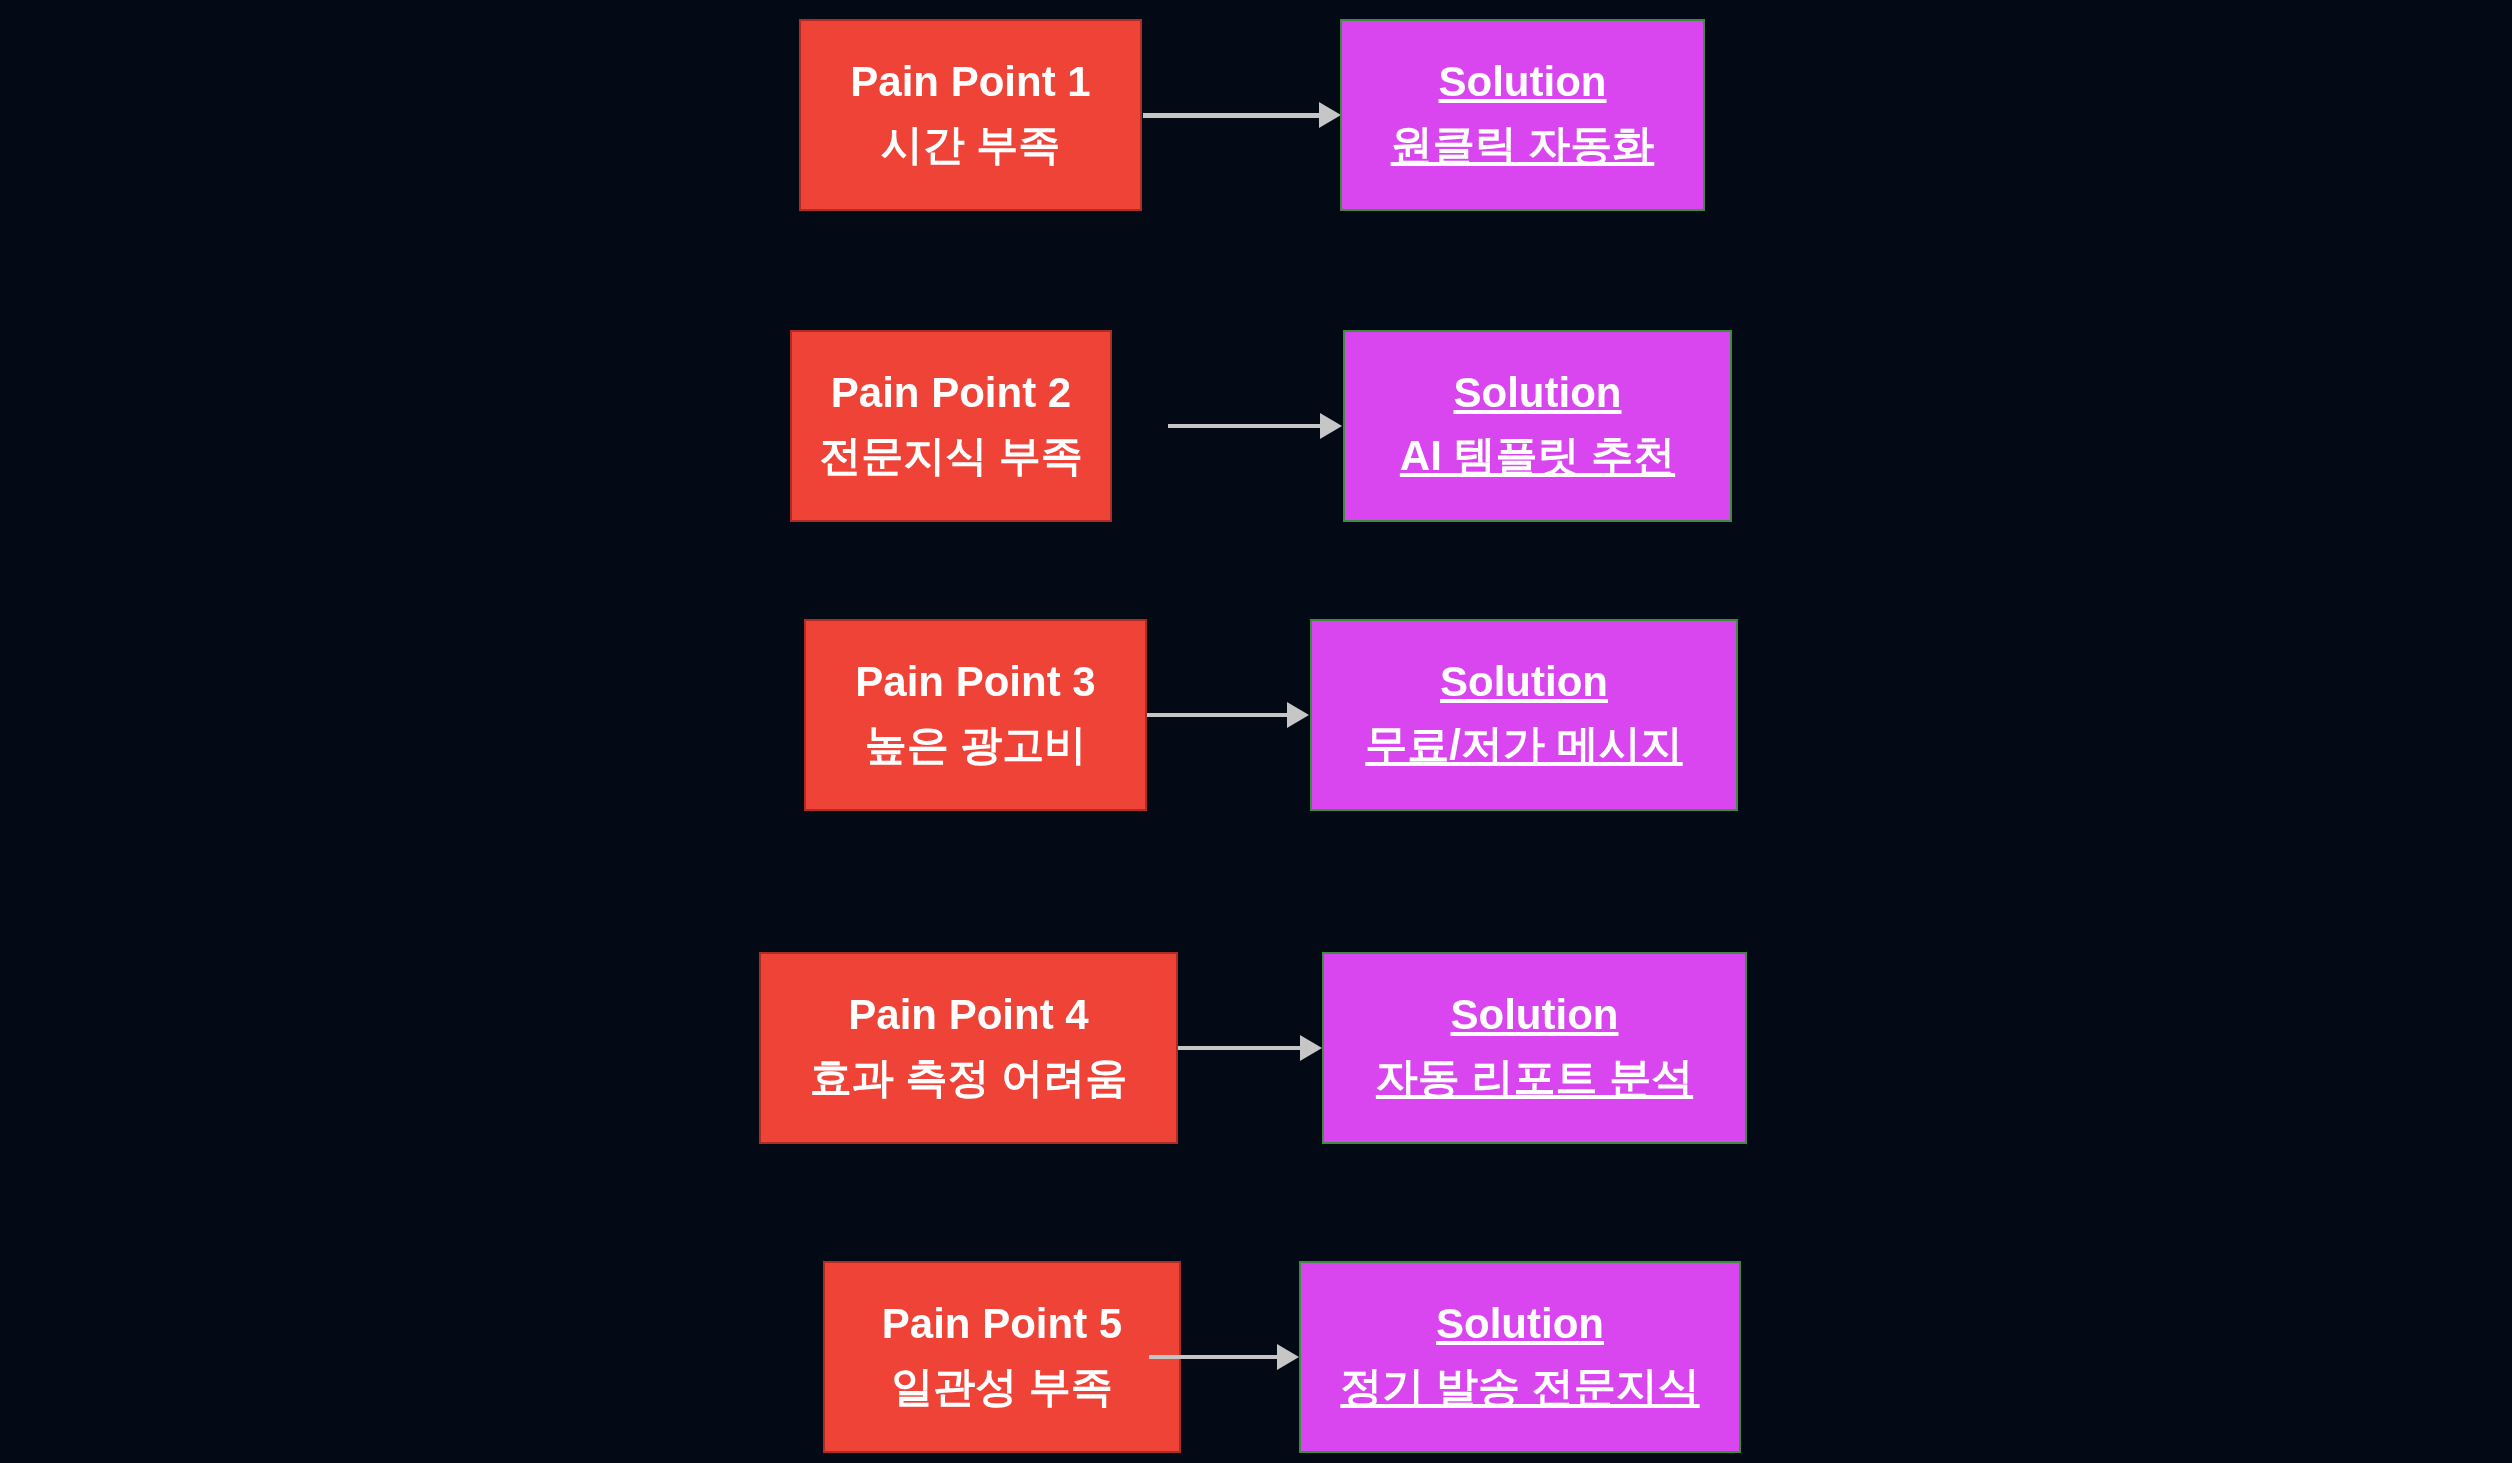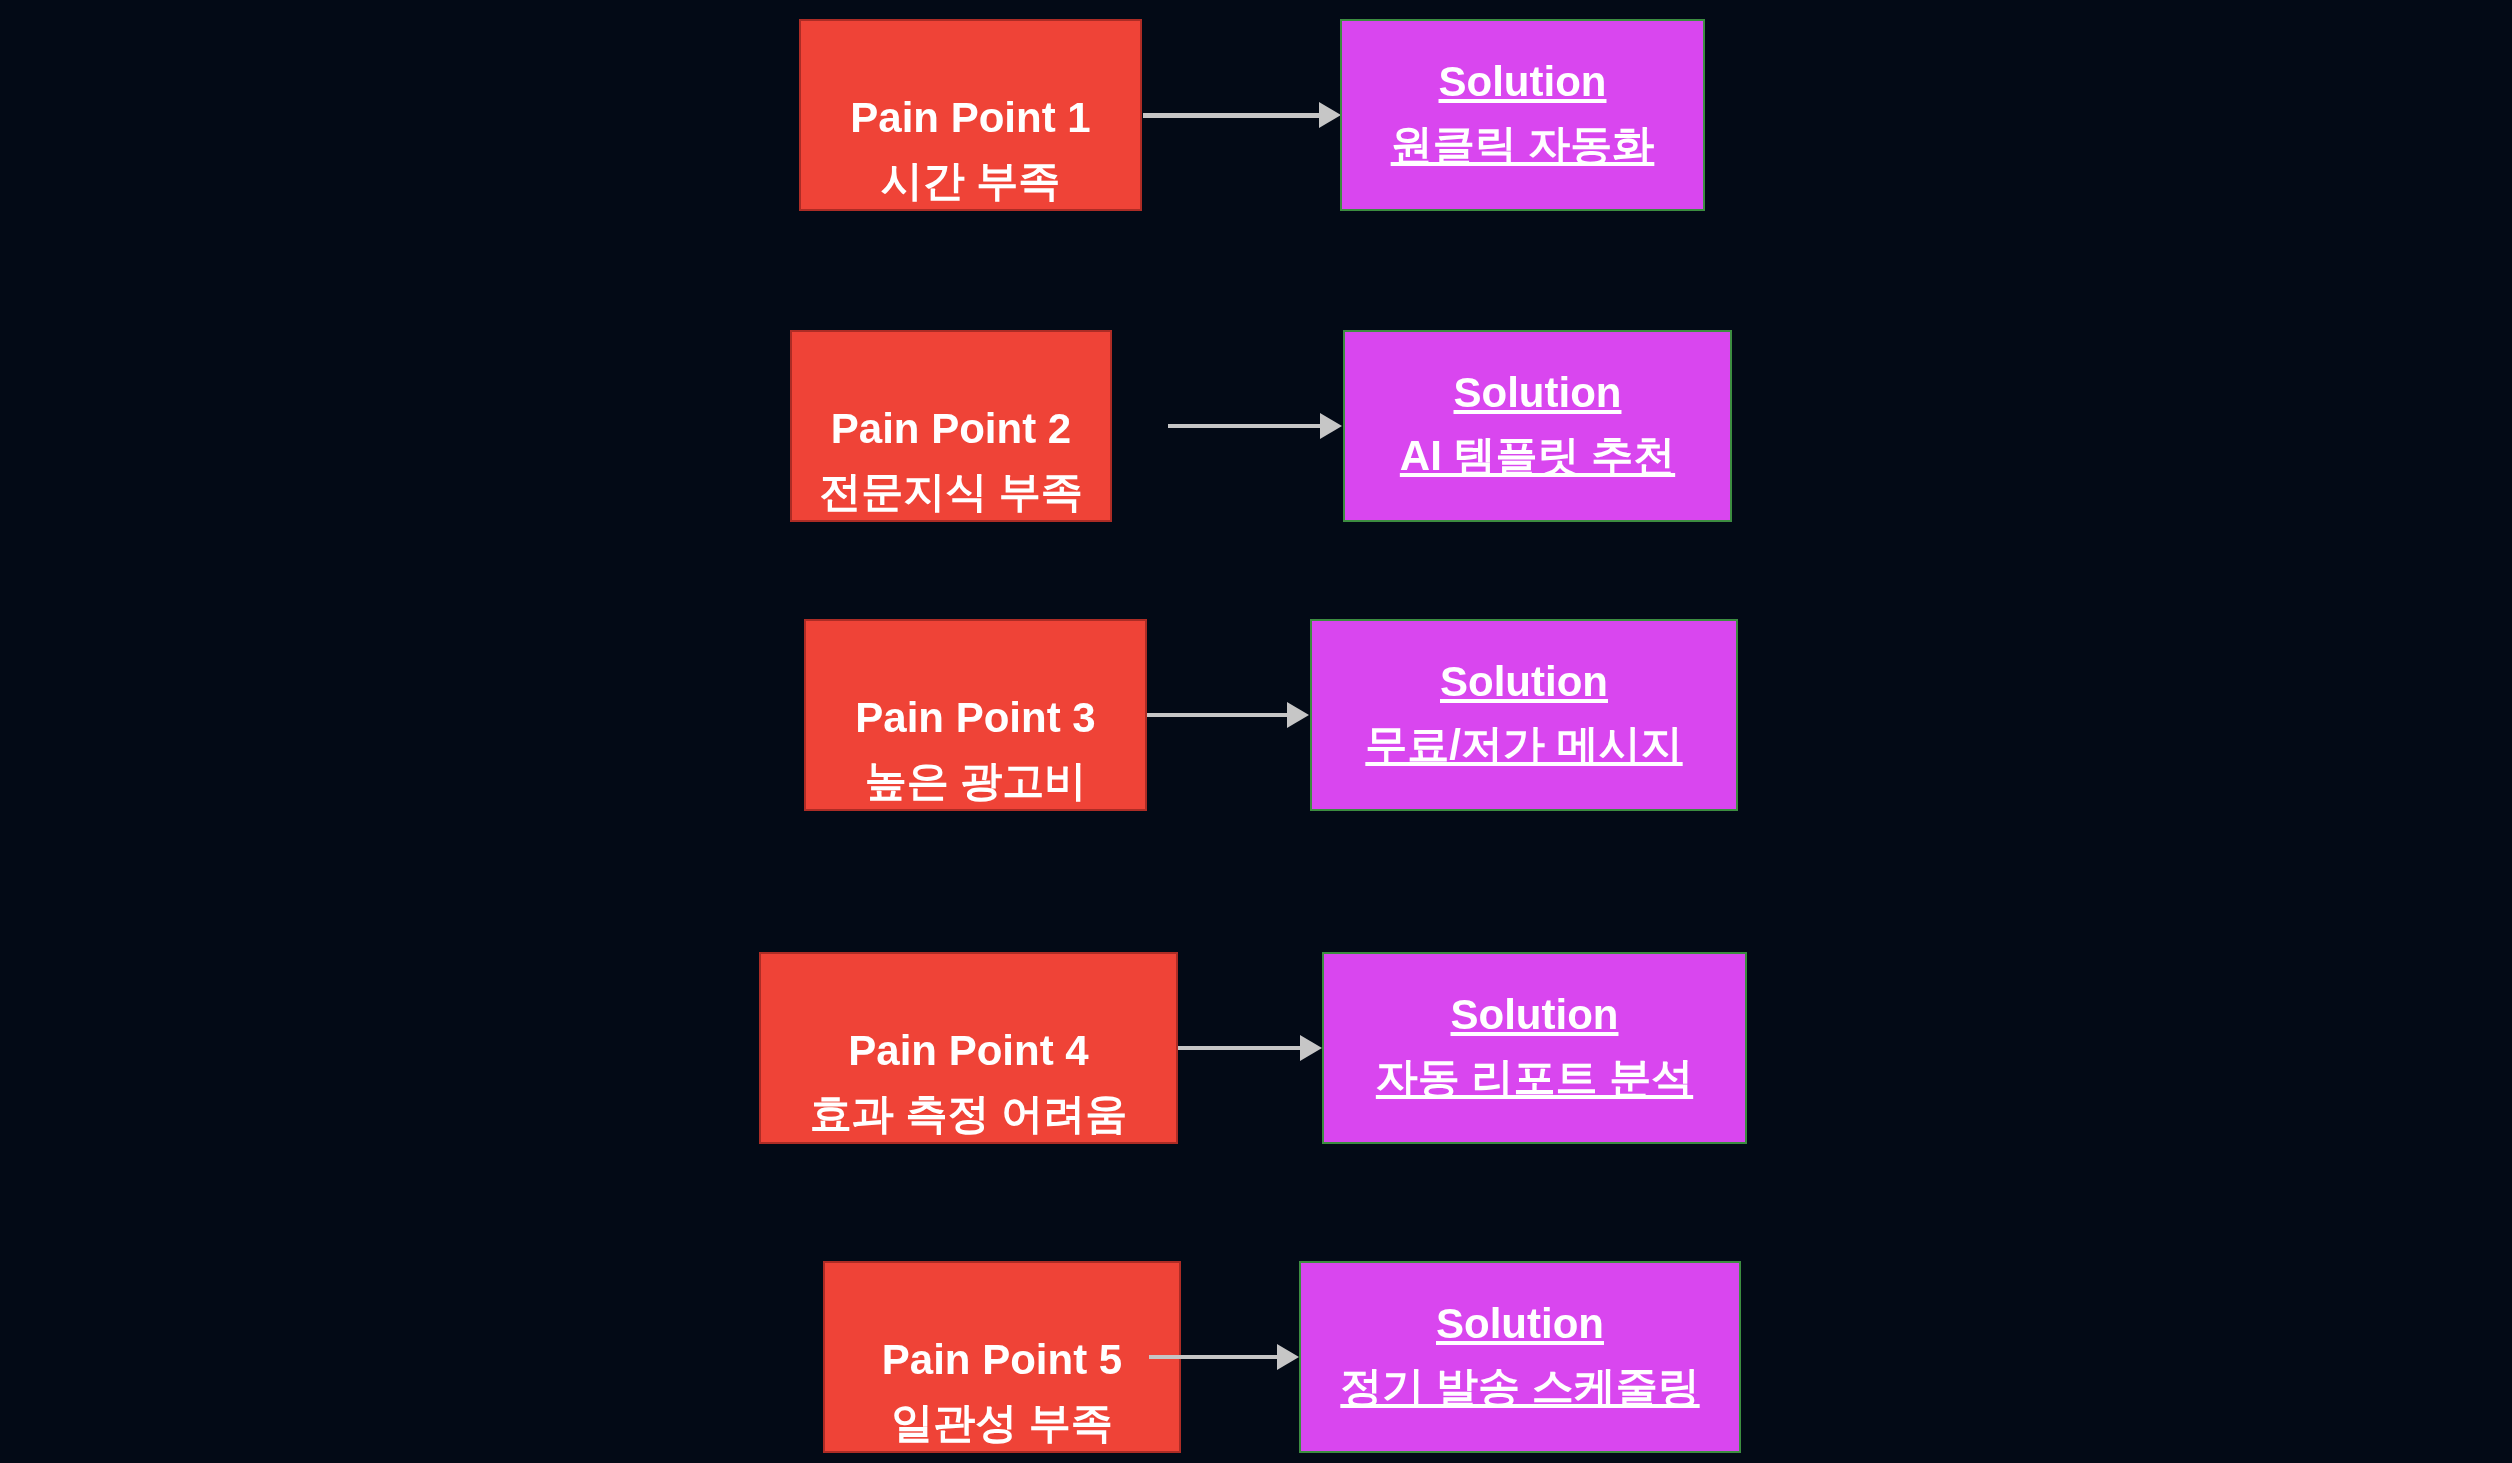--- a/index.html
+++ b/index.html
@@ -34,21 +34,20 @@
     gap: 11px;
     color: #ffffff;
     font-size: 42px;
     font-weight: 600;
     text-align: center;
     white-space: nowrap;
   }
   .pain {
     background: #ef4337;
     border-color: #ad2c25;
-    justify-content: flex-end;
   }
   .solution {
     background: #d946ef;
     border-color: #3c8d40;
     text-decoration: underline;
   }
   .arrow {
     position: absolute;
     top: 83px;
     height: 26px;
@@ -137,18 +136,18 @@
     <div class="box pain" style="left:823px;width:358px">
       <div>Pain Point 5</div>
       <div>일관성 부족</div>
     </div>
     <div class="arrow" style="left:1149px;width:150px">
       <div class="arrow-line"></div>
       <div class="arrow-head"></div>
     </div>
     <div class="box solution" style="left:1299px;width:442px">
       <div>Solution</div>
-      <div>정기 발송 스케줄링</div>
+      <div>정기 발송 전문지식</div>
     </div>
   </div>
 
 </div>
 
 
 </body></html>

